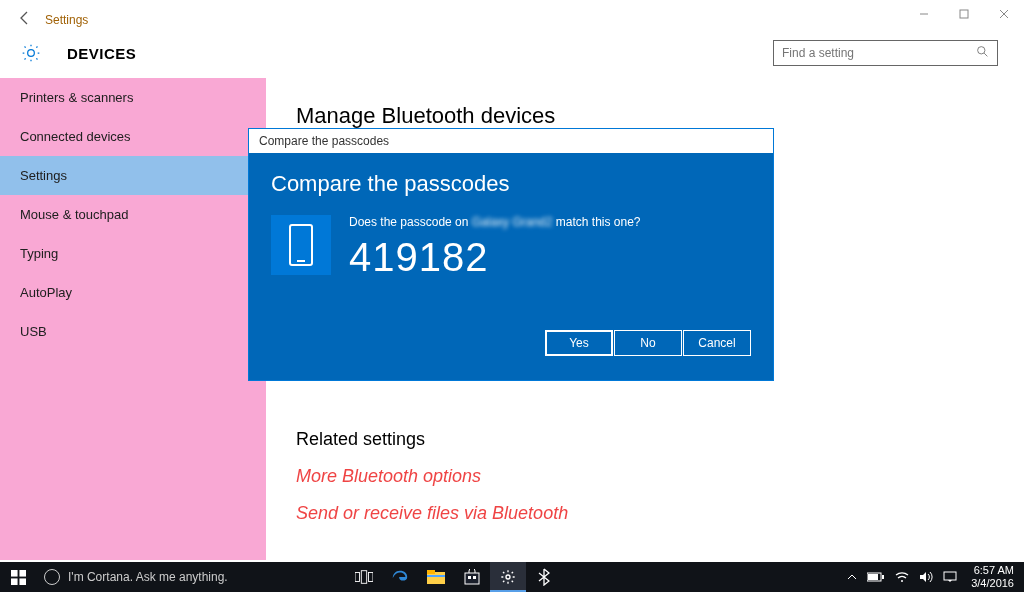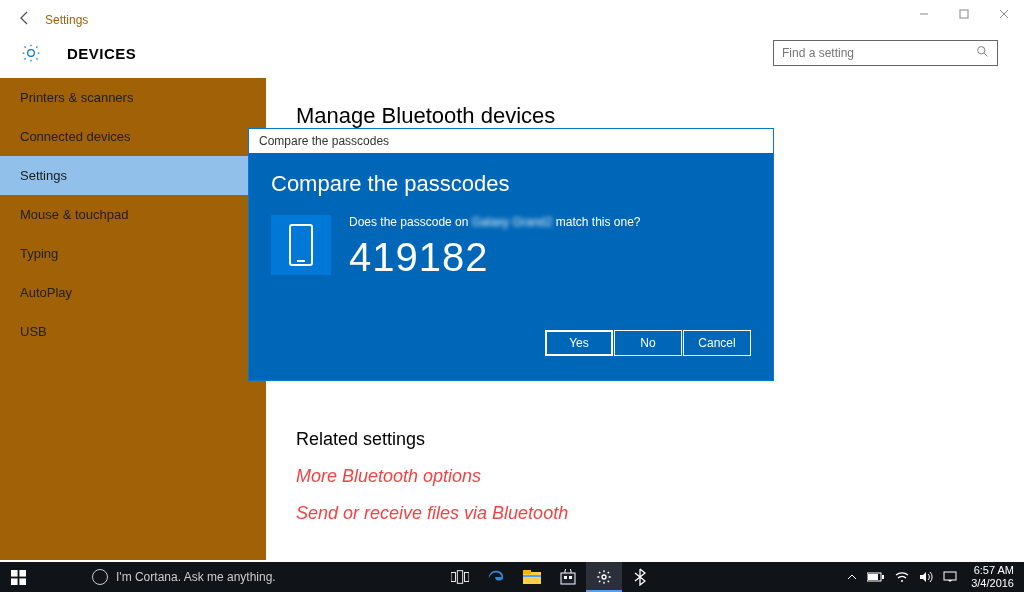--- a/index.html
+++ b/index.html
@@ -73,21 +73,21 @@
 .header-row .search .mag { color:#555; font-size:12px; }
 
 
 .main {
   display: flex;
   height: calc(100% - 40px - 40px - 30px);
 }
 
 .sidebar {
   width: 266px;
-  background: #a16207;
+  background: #f9a8d4;
   padding-top: 0;
 }
 .sidebar-item {
   padding: 12px 20px;
   font-size: 13px;
   color: #202020;
   cursor: pointer;
 }
 .sidebar-item.selected {
   background: #91c0eb;
@@ -181,21 +181,20 @@
 }
 
 
 .taskbar {
   position: absolute;
   bottom: 0; left: 0; right: 0;
   height: 30px;
   background: #101318;
   display: flex;
   align-items: center;
-  gap: 48px;
 }
 .start {
   width: 36px; height: 30px;
   display:flex; align-items:center; justify-content:center;
 }
 .cortana {
   width: 310px;
   height: 30px;
   background: #101318;
   display: flex;

